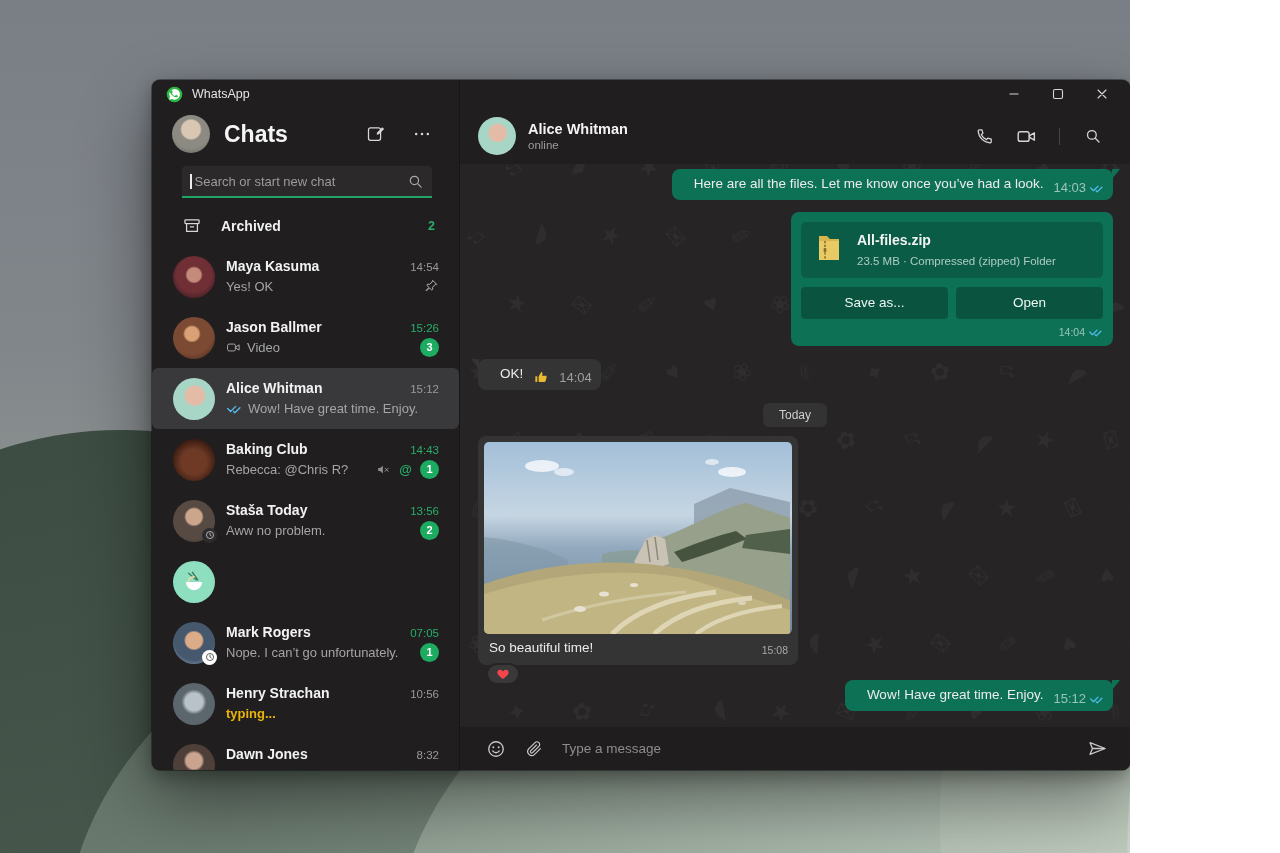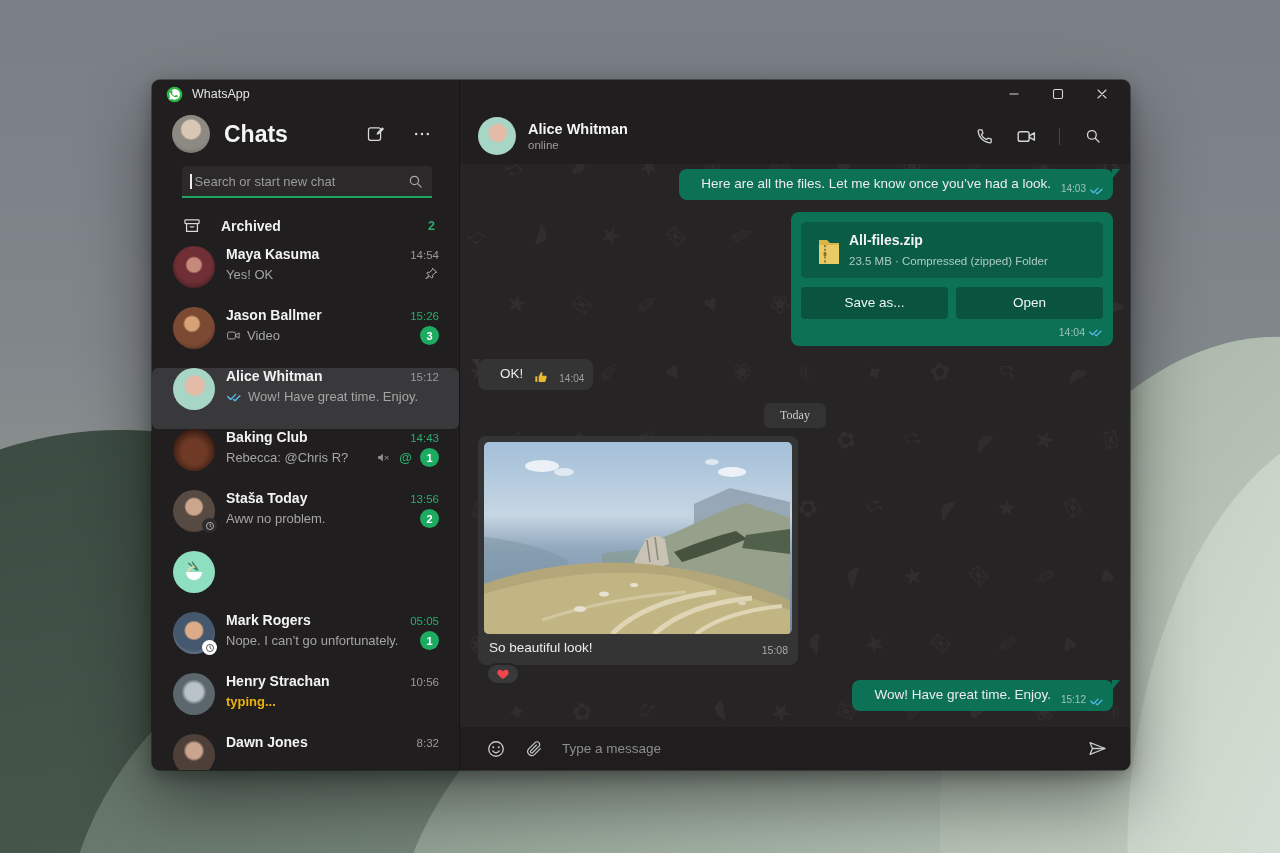--- a/index.html
+++ b/index.html
@@ -1,19 +1,19 @@
 <!DOCTYPE html>
 <html><head>
 <meta charset="utf-8">
 <style>
   * { margin:0; padding:0; box-sizing:border-box; }
   html,body { width:1280px; height:853px; overflow:hidden; }
   body { font-family:"Liberation Sans","DejaVu Sans",sans-serif; }
 
-  .scene { position:relative; width:1280px; height:853px; overflow:hidden;
+  .scene { position:relative; width:1130px; height:853px; overflow:hidden;
            background:linear-gradient(180deg,#7a7f86 0%,#81868b 40%,#8a8f8e 58%,#96a096 75%); }
 
   
   .petal { position:absolute; border-radius:50%; }
   .p1 { left:-260px; top:430px; width:760px; height:760px; transform:rotate(35deg);
         background:linear-gradient(135deg,#39493f,#64736433); background-color:#4d5c52; }
   .p2 { left:60px;  top:560px; width:900px; height:640px; transform:rotate(-14deg);
         background:linear-gradient(160deg,#5d6d62,#93a294); }
   .p3 { left:380px; top:600px; width:760px; height:540px; transform:rotate(-24deg);
         background:linear-gradient(150deg,#8a9a8d,#c2cec2); }
@@ -47,21 +47,21 @@
   .search-wrap input { flex:1; background:transparent; border:none; outline:none;
                        font:13px "Liberation Sans",sans-serif; color:#e5e5e5; }
   .search-wrap input::placeholder { color:#9b9b9b; }
   .search-glyph { position:absolute; right:8px; top:7px; color:#a9a9a9; }
 
   .archived-row { flex:none; height:40px; display:flex; align-items:center; padding:0 24px 0 30px; gap:19px; }
   .archived-label { font-size:14px; font-weight:600; color:#f0f0f0; flex:1; }
   .archived-count { font-size:12.5px; font-weight:600; color:#27ae6b; }
 
   .chat-list { flex:1; overflow:hidden; }
-  .row { height:61px; display:flex; align-items:flex-start; gap:11px; padding:0 20px 0 21px; }
+  .row { height:61px; display:flex; align-items:center; gap:11px; padding:0 20px 0 21px; }
   .row.selected { background:#39383b; border-radius:6px; }
   .rmain { flex:1; min-width:0; display:flex; flex-direction:column; gap:3px; }
   .rtop { display:flex; align-items:baseline; justify-content:space-between; }
   .rname { font-size:14px; font-weight:600; color:#f2f2f2; white-space:nowrap; }
   .rtime { font-size:11.5px; color:#9a9a9a; flex:none; }
   .rtime.green { color:#27ae6b; }
   .rbot { display:flex; align-items:center; gap:8px; min-height:18px; }
   .rprev { flex:1; min-width:0; display:flex; align-items:center; gap:6px;
            font-size:13px; color:#a5a5a5; white-space:nowrap; overflow:hidden; }
   .rprev.typing { color:#eab308;font-weight:bold; }
@@ -97,44 +97,44 @@
   .chicon { width:30px; height:30px; display:flex; align-items:center; justify-content:center; color:#d5d5d5; }
   .chsep { width:1px; height:17px; background:#474747; margin:0 6px; }
 
   .messages { flex:1; position:relative; background:#272425; overflow:hidden; }
   .doodle { position:absolute; font-size:24px; color:rgba(255,255,255,.045); user-select:none; }
 
   .msg { position:absolute; z-index:1; border-radius:8px; font-size:13.5px; color:#ececec; line-height:1.25; }
   .out { background:#0d7156; }
   .in  { background:#353435; }
   .mrow { display:flex; align-items:flex-end; gap:10px; padding:7px 9px 7px 22px; }
-  .mtime { font-size:10px; color:rgba(255,255,255,.58); white-space:nowrap; display:flex; align-items:center; gap:3px; position:relative; top:3px;justify-content:space-between; }
+  .mtime { font-size:13px; color:rgba(255,255,255,.58); white-space:nowrap; display:flex; align-items:center; gap:3px; position:relative; top:3px;justify-content:space-between; }
   .in .mtime { color:#9e9e9e; }
   .check { color:#53bdeb; }
   .tail-r { position:absolute; top:0; right:-7px; width:0; height:0;
             border-left:8px solid #0d7156; border-bottom:10px solid transparent; }
   .tail-l { position:absolute; top:0; left:-7px; width:0; height:0;
             border-right:8px solid #353435; border-bottom:10px solid transparent; }
 
   .m-out1 { top:5px; right:17px; }
   .m-file { top:48px; right:17px; width:322px; padding:10px 10px 7px; }
-  .file-info { background:rgba(0,0,0,.18); border-radius:5px; padding:10px 12px; display:flex; gap:4px; align-items:flex-end; }
+  .file-info { background:rgba(0,0,0,.18); border-radius:5px; padding:10px 12px; display:flex; gap:12px; align-items:flex-start; }
   .fname { font-size:14px; font-weight:600; color:#f3f3f3; }
   .fmeta { font-size:11.5px; color:rgba(233,245,240,.72); margin-top:4px; }
   .file-btns { display:flex; gap:8px; margin-top:9px; }
   .fbtn { flex:1; height:32px; background:rgba(0,0,0,.26); border:none; border-radius:4px;
           color:#eef7f2; font:13.5px "Liberation Sans",sans-serif; display:flex; align-items:center; justify-content:center; }
   .file-time { display:flex; justify-content:flex-end; align-items:center; gap:3px; margin-top:7px;
                font-size:10.5px; color:rgba(255,255,255,.58); }
 
   .m-ok { top:195px; left:18px; }
   .thumb { color:#e8b931; position:relative; top:2px; }
 
   .date-pill { position:absolute; z-index:1; top:239px; left:50%; transform:translateX(-50%);
-               background:#343334; color:#cfcfcf; font-size:12px; padding:5px 16px; border-radius:6px;font-family:Liberation Serif, serif; }
+               background:#343334; color:#cfcfcf; font-size:12px; padding:5px 16px; border-radius:6px; }
 
   .m-photo { top:272px; left:18px; width:320px; padding:6px; }
   .photo { width:308px; height:192px; border-radius:5px; overflow:hidden; position:relative;
            background:linear-gradient(180deg,#a3bfd8 0%,#c6d6e3 38%,#93a9be 55%,#7d95ac 78%,#70869d 100%); }
   .photo svg { position:absolute; inset:0; }
   .cap-row { display:flex; justify-content:space-between; align-items:flex-end; padding:6px 4px 2px 5px; }
   .caption { font-size:13.5px; color:#ececec; }
   .cap-time { font-size:10.5px; color:#a9a9a9; }
   .reaction { position:absolute; z-index:2; top:499px; left:26px; background:#3a393a;
               border:2px solid #272425; border-radius:13px; padding:2px 8px; color:#f4454e;
@@ -416,21 +416,21 @@
             <div class="avatar av42 av-mark"></div>
             <div class="clockb">
                 <svg class="ic" width="10" height="10">
                   <use href="#i-clock"></use>
                 </svg>
               </div>
           </div>
           <div class="rmain">
             <div class="rtop">
               <span class="rname">Mark Rogers</span>
-              <span class="rtime green">05:05</span>
+              <span class="rtime green">07:05</span>
             </div>
             <div class="rbot">
               <span class="rprev">
                   <span>Nope. I can’t go unfortunately.</span>
                 </span>
               <span class="rmeta">
                   <span class="badge">1</span>
                 </span>
             </div>
           </div>
@@ -683,21 +683,21 @@
               <path d="M170 192 C192 172 226 160 268 156" stroke="#ded5b4" stroke-width="5" fill="none"></path>
               <path d="M212 192 C230 178 260 168 298 164" stroke="#ded5b4" stroke-width="4" fill="none"></path>
               <path d="M58 178 C100 164 150 154 202 150" stroke="#d5cca9" stroke-width="3" fill="none" opacity=".8"></path>
               <ellipse cx="120" cy="152" rx="5" ry="2.5" fill="#e6e1d2"></ellipse>
               <ellipse cx="96" cy="167" rx="6" ry="3" fill="#e6e1d2"></ellipse>
               <ellipse cx="150" cy="143" rx="4" ry="2" fill="#e6e1d2"></ellipse>
               <ellipse cx="258" cy="161" rx="4" ry="2" fill="#d9d2bd"></ellipse>
             </svg>
           </div>
           <div class="cap-row">
-            <span class="caption">So beautiful look!</span>
+            <span class="caption">So beautiful time!</span>
             <span class="cap-time">15:08</span>
           </div>
         </div>
 
         <div class="reaction">
           <svg class="ic" width="14" height="14">
               <use href="#i-heart"></use>
             </svg>
         </div>
 

